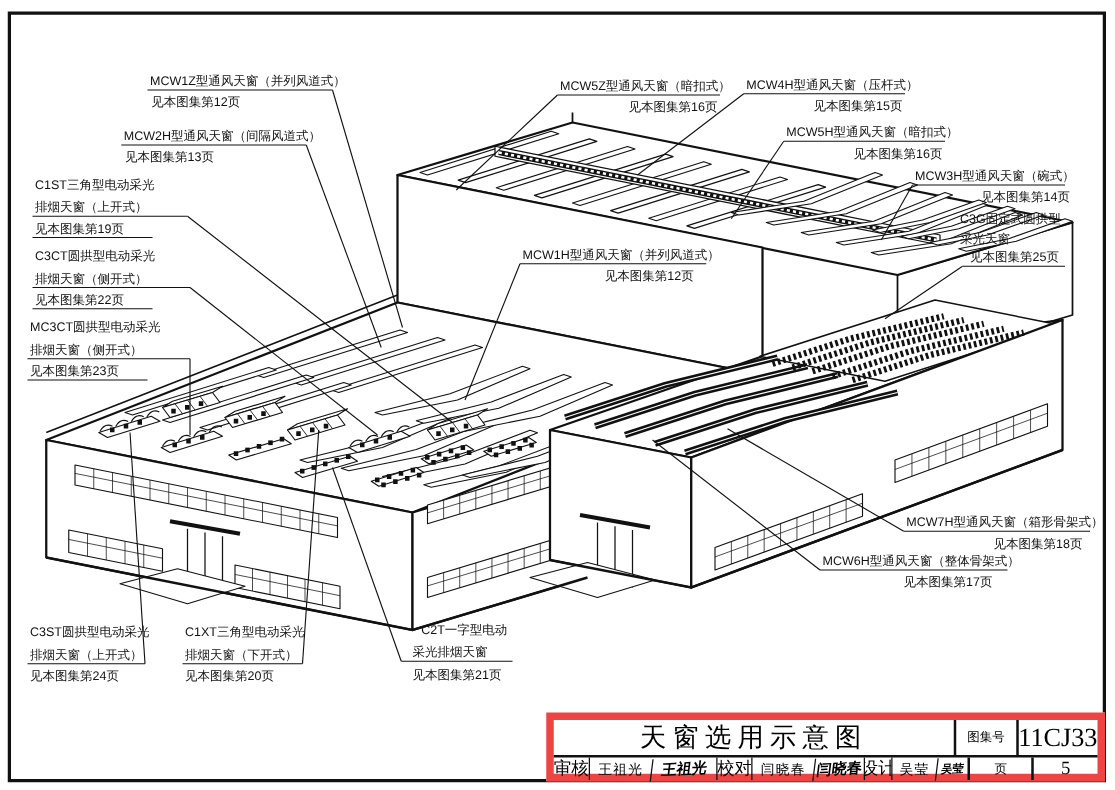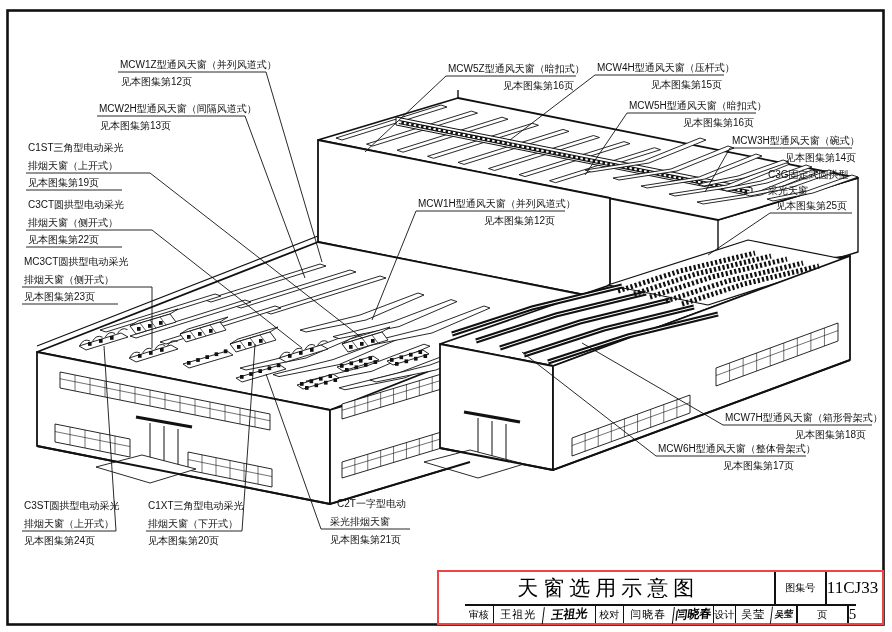--- a/index.html
+++ b/index.html
@@ -1,31 +1,31 @@
 <!DOCTYPE html>
 <html><head>
 <meta charset="utf-8">
 <style>
   html,body{margin:0;padding:0;background:#fff;}
   #sheet{position:relative;width:892px;height:632px;background:#fff;overflow:hidden;
          font-family:"Liberation Sans",sans-serif;color:#000000;}
   #dwg{position:absolute;left:0;top:0;}
   
   #tblock{position:absolute;left:437px;top:570px;width:447px;height:55px;
-          box-sizing:border-box;border:2px solid #ef4444;background:#fff;display:flex;flex-direction:column;align-items:center;}
+          box-sizing:border-box;border:6px solid #ef4444;background:#fff;display:flex;flex-direction:column;}
   .tb-row1{display:flex;height:34px;box-sizing:border-box;}
   .tb-row2{display:flex;flex:1;border-top:2px solid #111;box-sizing:border-box;align-items:stretch;}
   .tb-title{width:331px;display:flex;align-items:center;justify-content:center;
             font-size:21px;letter-spacing:5px;font-family:"Liberation Sans",sans-serif;}
   .tb-lab{display:flex;align-items:center;justify-content:center;font-size:10px;box-sizing:border-box;}
-  .tb-val{display:flex;align-items:center;justify-content:center;font-size:17px;
+  .tb-val{display:flex;align-items:center;justify-content:center;font-size:21px;
           font-family:"Liberation Serif",serif;box-sizing:border-box;}
   .bl{border-left:2px solid #111;}
   .bl1{border-left:1.5px solid #111;}
-  .cell{display:flex;align-items:center;justify-content:center;font-size:10px;
+  .cell{display:flex;align-items:center;justify-content:center;font-size:14px;
         box-sizing:border-box;overflow:hidden;white-space:nowrap;}
   .sig{font-weight:bold;font-size:12px;transform:skewX(-10deg) rotate(-3deg);}
   .name{font-size:11px;letter-spacing:1px;}
 </style>
 </head>
 <body>
 
 <div id="sheet">
   <svg id="dwg" width="892" height="632" viewBox="0 0 892 632">
       <polygon points="718,220 858,178 858,252 718,294" fill="#fff" stroke="#111111" stroke-width="1.4" stroke-linejoin="round"></polygon>

